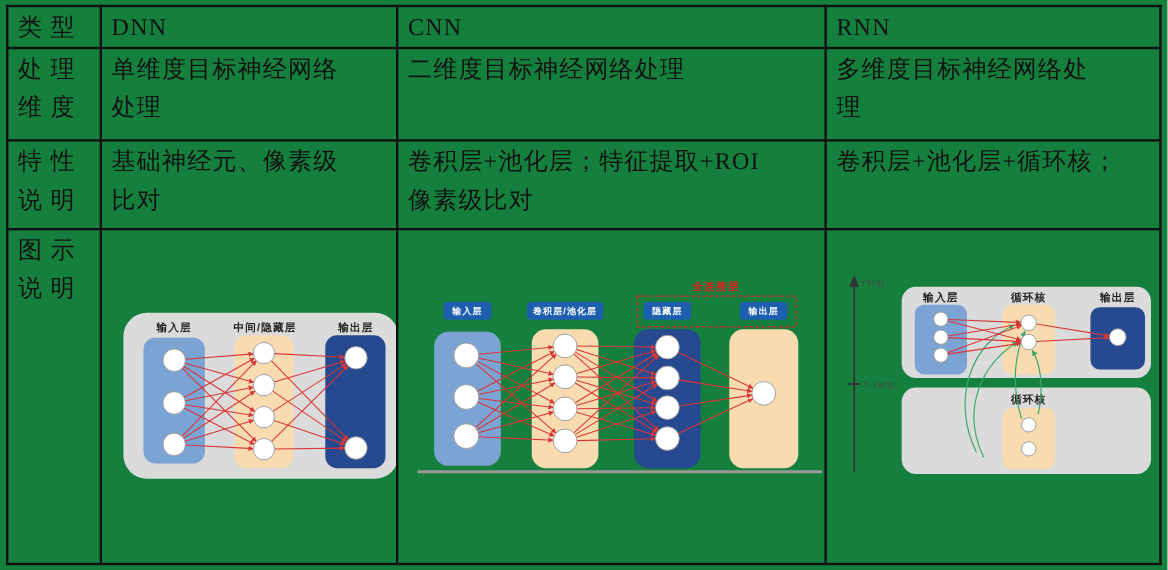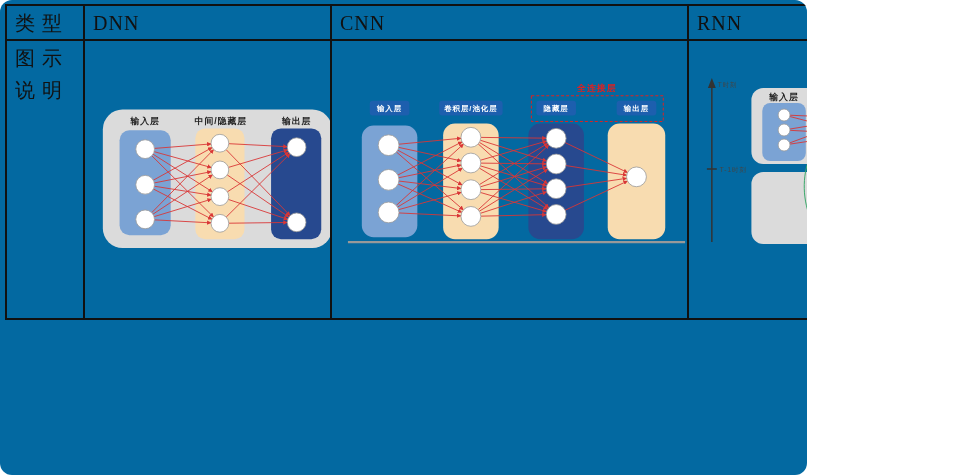--- a/index.html
+++ b/index.html
@@ -1,17 +1,17 @@
 <!DOCTYPE html>
 <html><head>
 <meta charset="utf-8">
 <style>
   html,body{margin:0;padding:0;background:#fff;}
-  .page{width:807px;height:475px;background:#0369a1;position:relative;overflow:hidden;
-        font-family:"Liberation Serif","DejaVu Serif",serif;border-radius:12px;}
+  .page{width:973px;height:475px;background:#15803d;position:relative;overflow:hidden;
+        font-family:"Liberation Serif","DejaVu Serif",serif;}
   table.cmp{border-collapse:collapse;table-layout:fixed;margin:4px 0 0 5px;width:961px;}
   table.cmp td{border:2px solid #111;vertical-align:top;padding:1px 8px 0 8px;
         font-size:20px;line-height:32px;letter-spacing:1px;color:#111;
         white-space:pre-line;overflow:hidden;}
   td.hdr{height:30px;line-height:30px;}
   td.rowlabel{letter-spacing:2px;}
   td.diagcell{padding:0;position:relative;height:180px;}
   svg{display:block;}
   svg text{font-family:"Liberation Sans","DejaVu Sans",sans-serif;}
   .dlabel{font-size:9px;font-weight:600;fill:#222;}
@@ -29,20 +29,38 @@
         <col style="width:247px">
         <col style="width:357px">
         <col style="width:279px">
       </colgroup>
   <tbody>
         <tr>
     <td class="hdr rowlabel">类 型</td>
     <td class="hdr">DNN</td>
     <td class="hdr">CNN</td>
     <td class="hdr">RNN</td>
+  </tr>
+  <tr style="height:77px">
+    <td class="rowlabel">处 理
+维 度</td>
+    <td>单维度目标神经网络
+处理</td>
+    <td>二维度目标神经网络处理</td>
+    <td>多维度目标神经网络处
+理</td>
+  </tr>
+  <tr style="height:74px">
+    <td class="rowlabel">特 性
+说 明</td>
+    <td>基础神经元、像素级
+比对</td>
+    <td>卷积层+池化层；特征提取+ROI
+像素级比对</td>
+    <td>卷积层+池化层+循环核；</td>
   </tr>
   <tr>
     <td class="rowlabel" style="height:180px">图 示
 说 明</td>
 
     <td class="diagcell">
       <svg width="243" height="178" viewBox="0 0 247 180" preserveAspectRatio="none">
         <defs>
           <marker id="ar-dnn" viewBox="0 0 6 6" markerWidth="5" markerHeight="5" refX="5.5" refY="3" orient="auto">
                   <path d="M0,0L6,3L0,6Z" fill="#D93636"></path>

